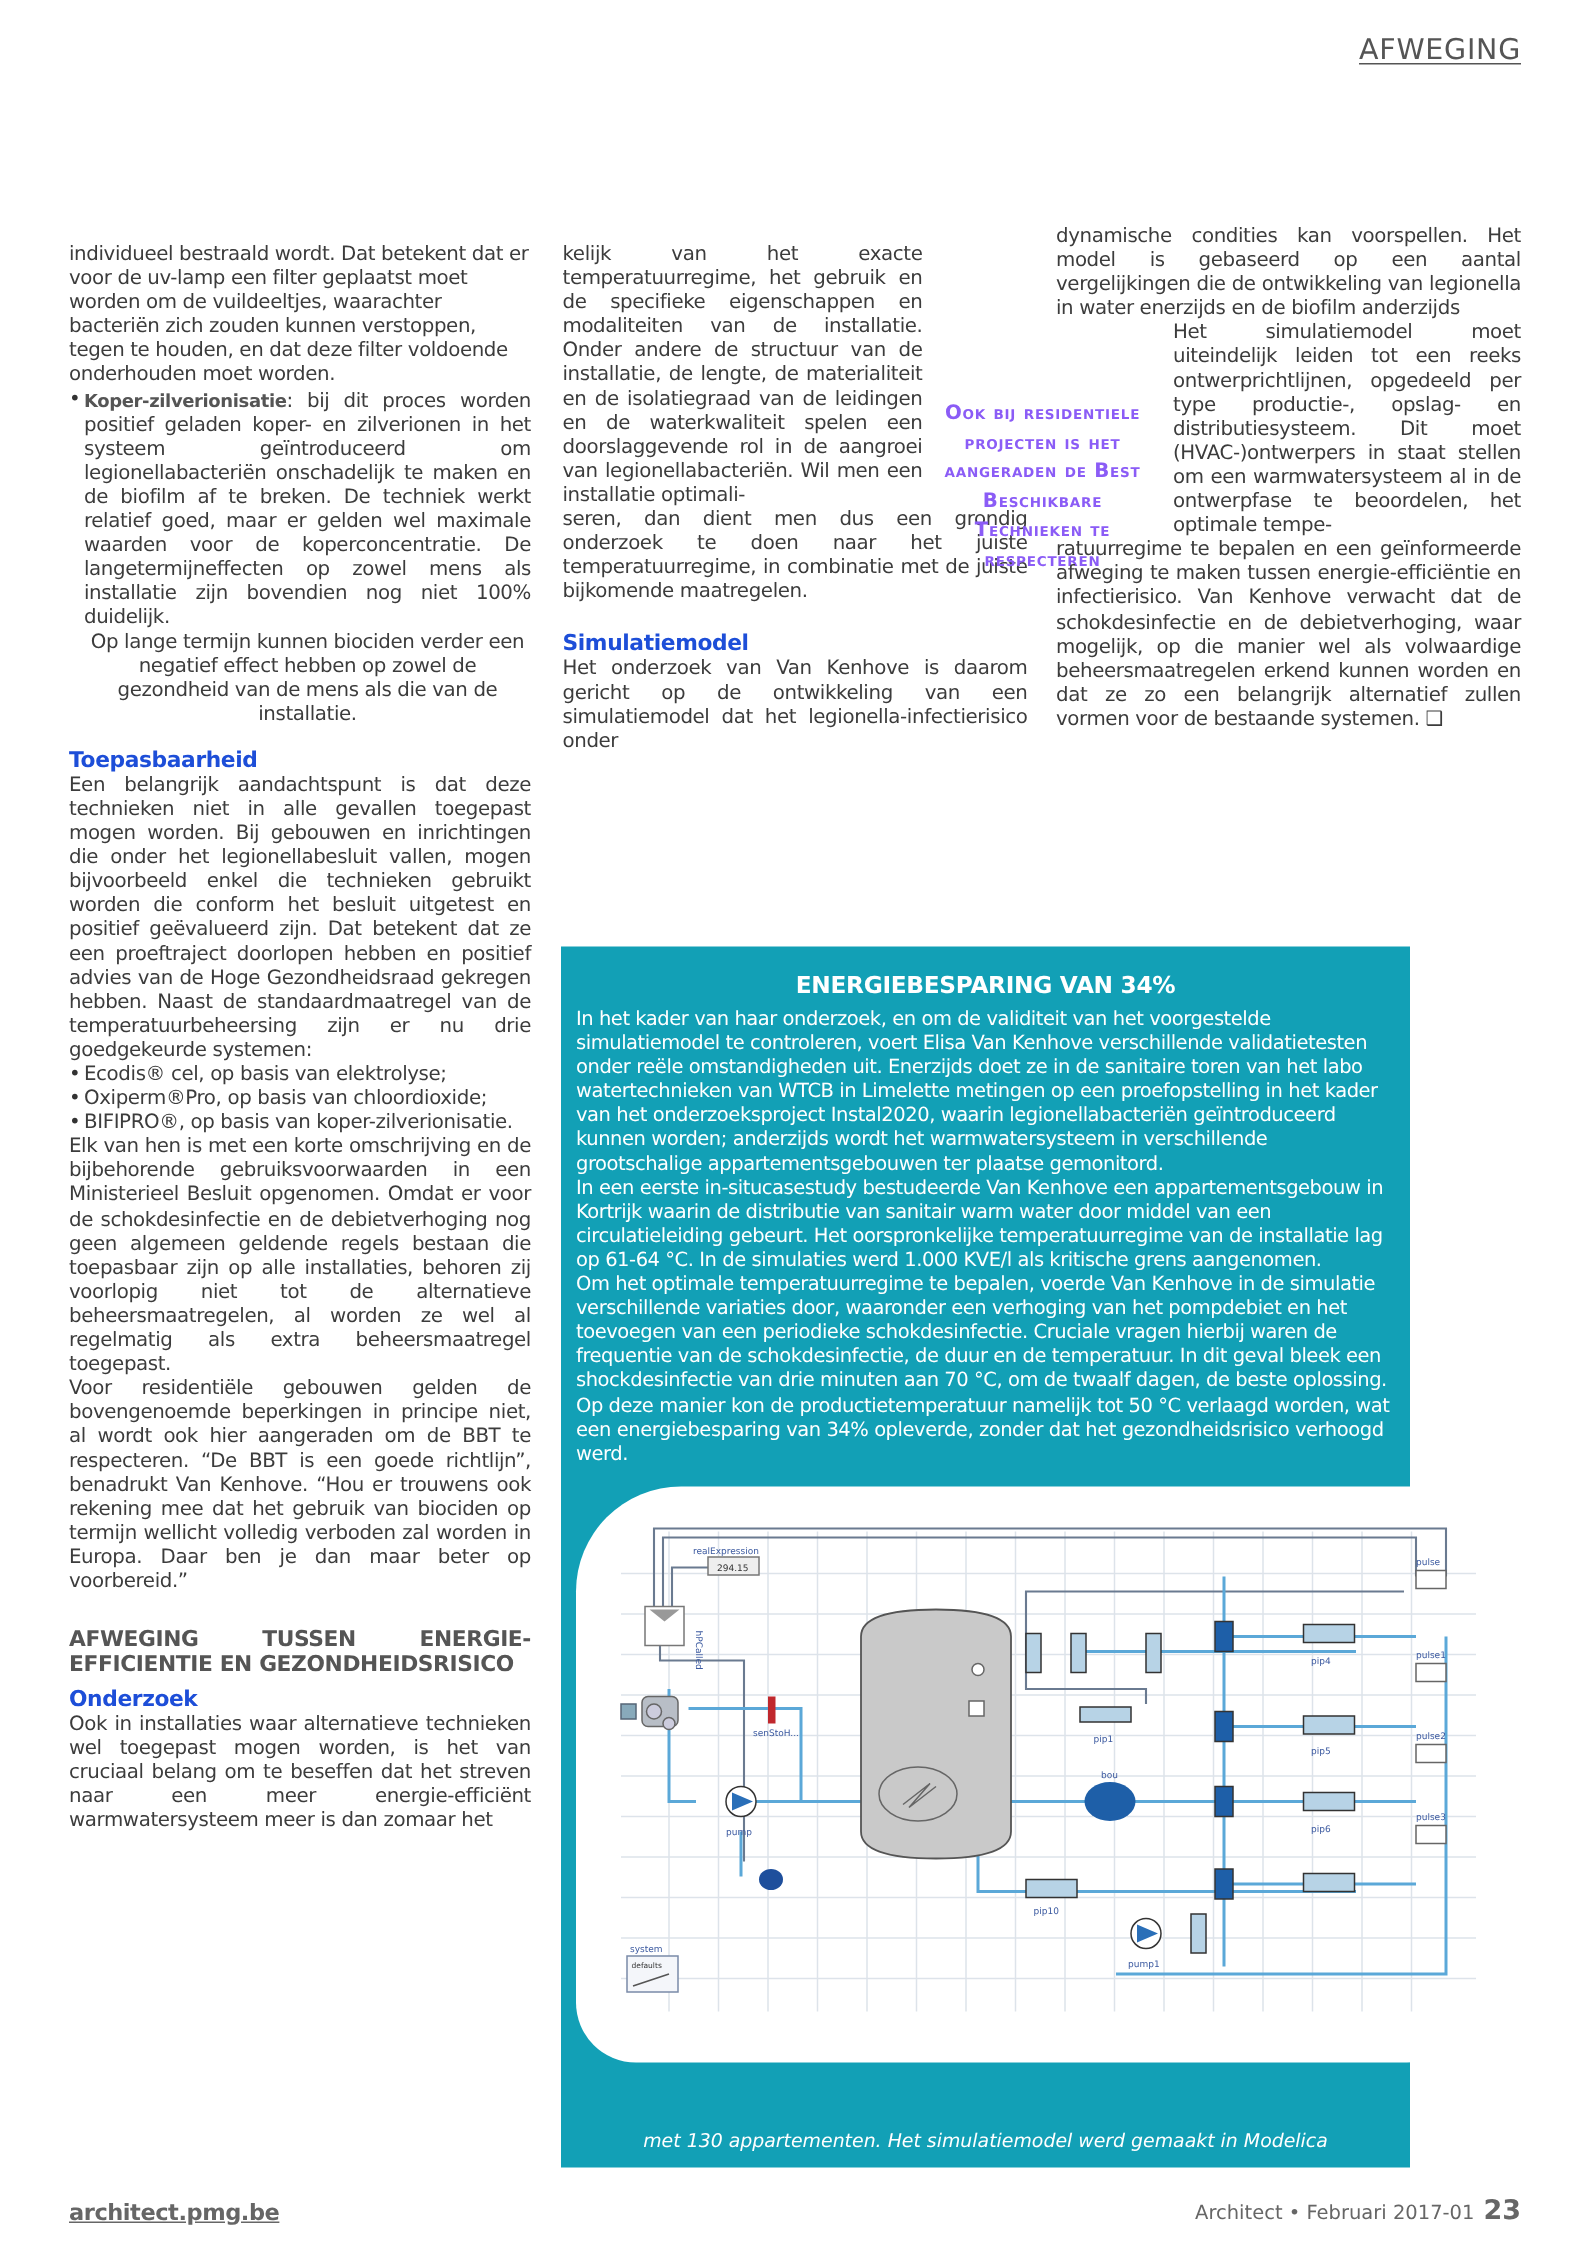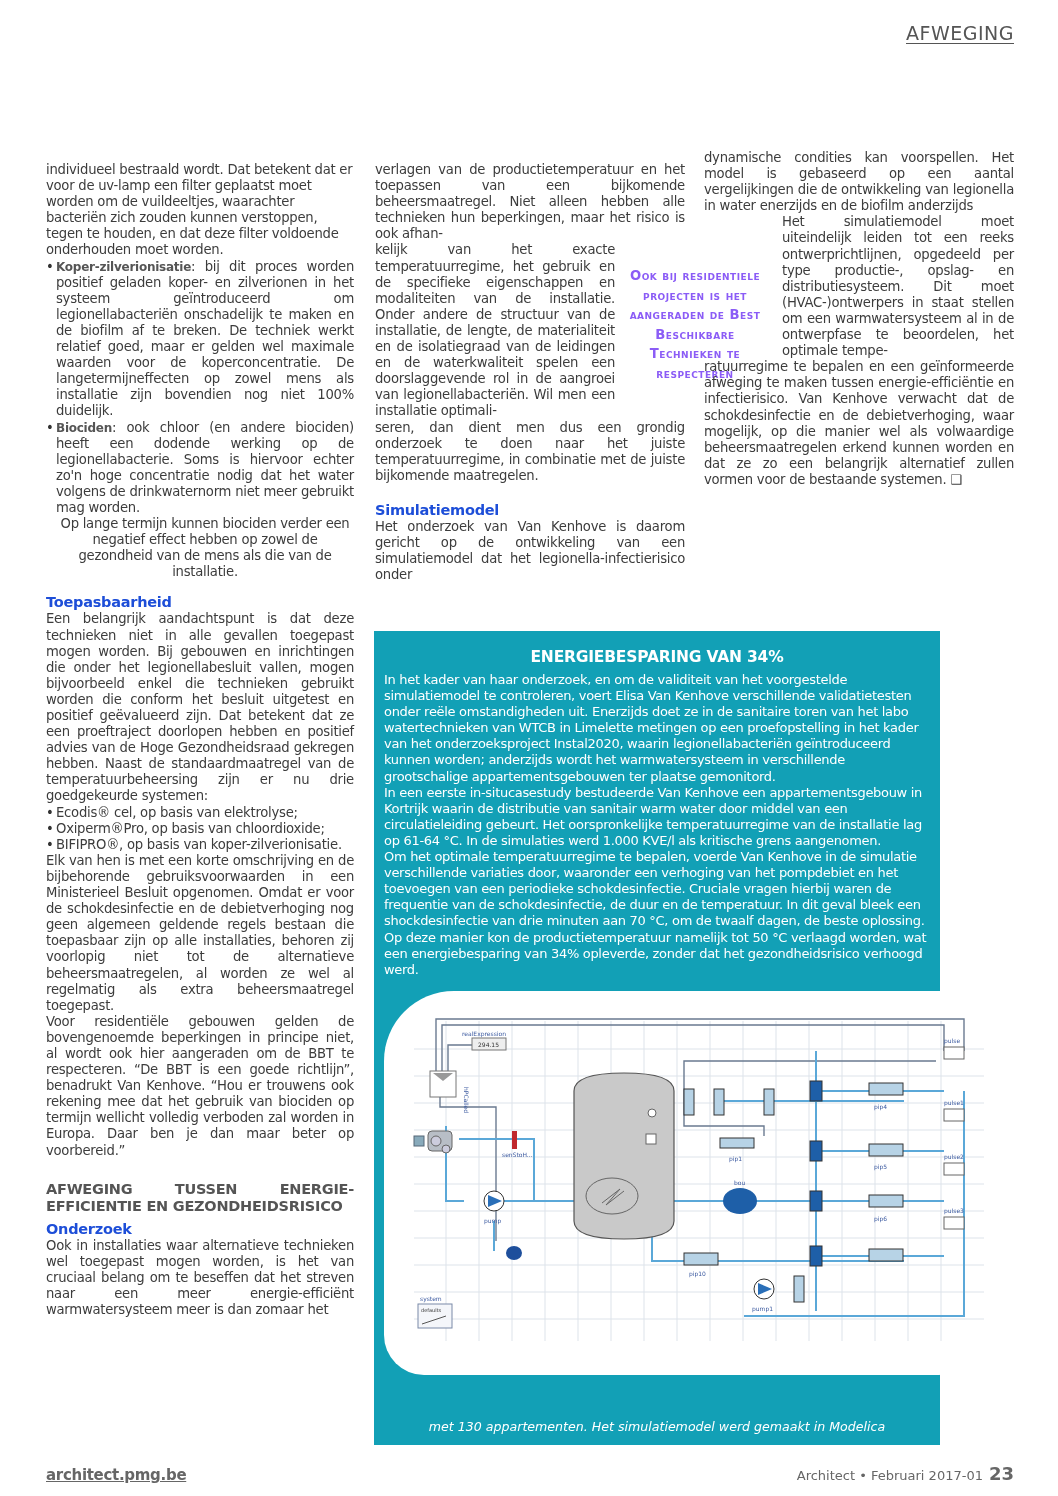--- a/index.html
+++ b/index.html
@@ -38,39 +38,37 @@
   svg text { font-family:"DejaVu Sans", sans-serif; }
 </style>
 </head>
 <body>
 
 <div class="section-tag">AFWEGING</div>
 
 <div class="col col1">
   <p style="text-align:left">individueel bestraald wordt. Dat betekent dat er voor de uv-lamp een filter geplaatst moet worden om de vuildeeltjes, waarachter bacteriën zich zouden kunnen verstoppen, tegen te houden, en dat deze filter voldoende onderhouden moet worden.</p>
   <p class="bullet"><b>Koper-zilverionisatie</b><span>: bij dit proces worden positief geladen koper- en zilverionen in het systeem geïntroduceerd om legionellabacteriën onschadelijk te maken en de biofilm af te breken. De techniek werkt relatief goed, maar er gelden wel maximale waarden voor de koperconcentratie. De langetermijneffecten op zowel mens als installatie zijn bovendien nog niet 100% duidelijk.</span></p>
-  <p class="bullet"><b>Biociden</b><span>: ook chloor (en andere biociden) heeft een dodende werking op de legionellabacterie. Soms is hiervoor echter zo'n hoge concentratie nodig dat het water volgens de drinkwaternorm niet meer gebruikt mag worden.</span></p>
   <p style="padding-left:10px;text-align:center">Op lange termijn kunnen biociden verder een negatief effect hebben op zowel de gezondheid van de mens als die van de installatie.</p>
   <div class="gap" style="height:14px"></div>
   <p class="subhead">Toepasbaarheid</p>
   <p>Een belangrijk aandachtspunt is dat deze technieken niet in alle gevallen toegepast mogen worden. Bij gebouwen en inrichtingen die onder het legionellabesluit vallen, mogen bijvoorbeeld enkel die technieken gebruikt worden die conform het besluit uitgetest en positief geëvalueerd zijn. Dat betekent dat ze een proeftraject doorlopen hebben en positief advies van de Hoge Gezondheidsraad gekregen hebben. Naast de standaardmaatregel van de temperatuurbeheersing zijn er nu drie goedgekeurde systemen:</p>
   <p class="bullet">Ecodis® cel, op basis van elektrolyse;</p>
   <p class="bullet">Oxiperm®Pro, op basis van chloordioxide;</p>
   <p class="bullet">BIFIPRO®, op basis van koper-zilverionisatie.</p>
   <p>Elk van hen is met een korte omschrijving en de bijbehorende gebruiksvoorwaarden in een Ministerieel Besluit opgenomen. Omdat er voor de schokdesinfectie en de debietverhoging nog geen algemeen geldende regels bestaan die toepasbaar zijn op alle installaties, behoren zij voorlopig niet tot de alternatieve beheersmaatregelen, al worden ze wel al regelmatig als extra beheersmaatregel toegepast.</p>
   <p>Voor residentiële gebouwen gelden de bovengenoemde beperkingen in principe niet, al wordt ook hier aangeraden om de BBT te respecteren. “De BBT is een goede richtlijn”, benadrukt Van Kenhove. “Hou er trouwens ook rekening mee dat het gebruik van biociden op termijn wellicht volledig verboden zal worden in Europa. Daar ben je dan maar beter op voorbereid.”</p>
   <div class="gap" style="height:22px"></div>
   <p class="mainhead">AFWEGING TUSSEN ENERGIE-EFFICIENTIE EN GEZONDHEIDSRISICO</p>
   <div class="gap" style="height:6px"></div>
   <p class="subhead">Onderzoek</p>
   <p>Ook in installaties waar alternatieve technieken wel toegepast mogen worden, is het van cruciaal belang om te beseffen dat het streven naar een meer energie-efficiënt warmwatersysteem meer is dan zomaar het</p>
 </div>
 
 <div class="col col2">
-  <p>verlagen van de productietemperatuur en het toepassen van een bijkomende beheersmaatregel. Niet alleen hebben alle technieken hun beperkingen, maar het risico is ook afhan-</p>
   <p class="narrow">kelijk van het exacte temperatuurregime, het gebruik en de specifieke eigenschappen en modaliteiten van de installatie. Onder andere de structuur van de installatie, de lengte, de materialiteit en de isolatiegraad van de leidingen en de waterkwaliteit spelen een doorslaggevende rol in de aangroei van legionellabacteriën. Wil men een installatie optimali-</p>
   <p>seren, dan dient men dus een grondig onderzoek te doen naar het juiste temperatuurregime, in combinatie met de juiste bijkomende maatregelen.</p>
   <div class="gap" style="height:18px"></div>
   <p class="subhead">Simulatiemodel</p>
   <p>Het onderzoek van Van Kenhove is daarom gericht op de ontwikkeling van een simulatiemodel dat het legionella-infectierisico onder</p>
 </div>
 
 <div class="pull">Ook bij residentiele projecten is het aangeraden de Best Beschikbare Technieken te respecteren</div>
 
 <div class="col col3">

